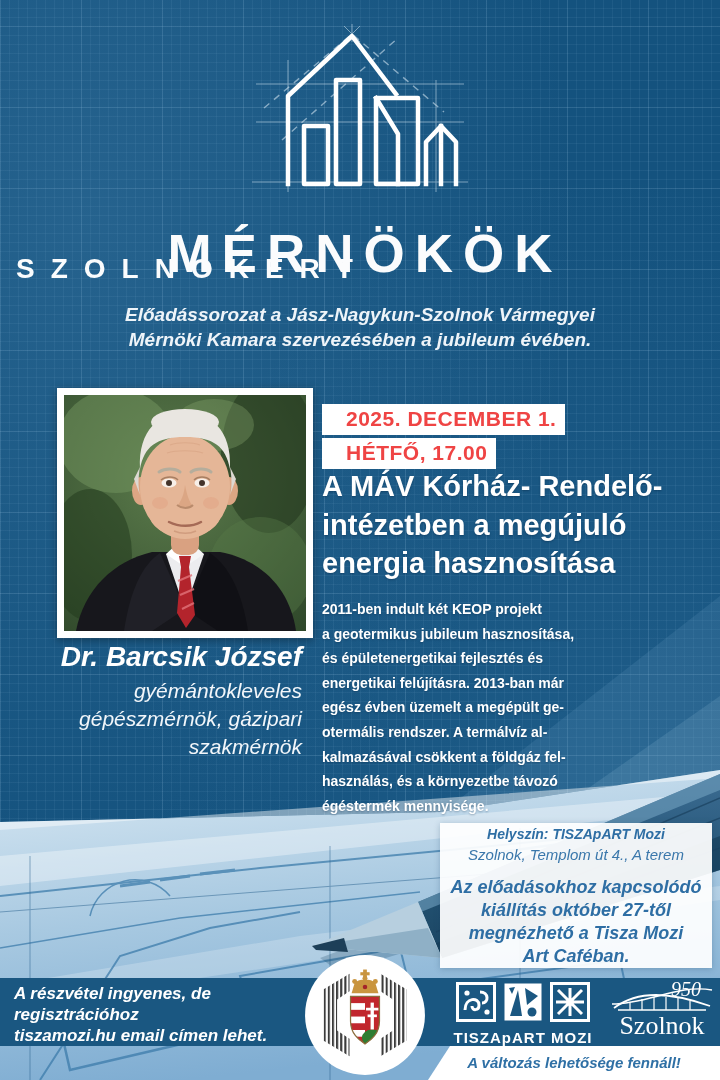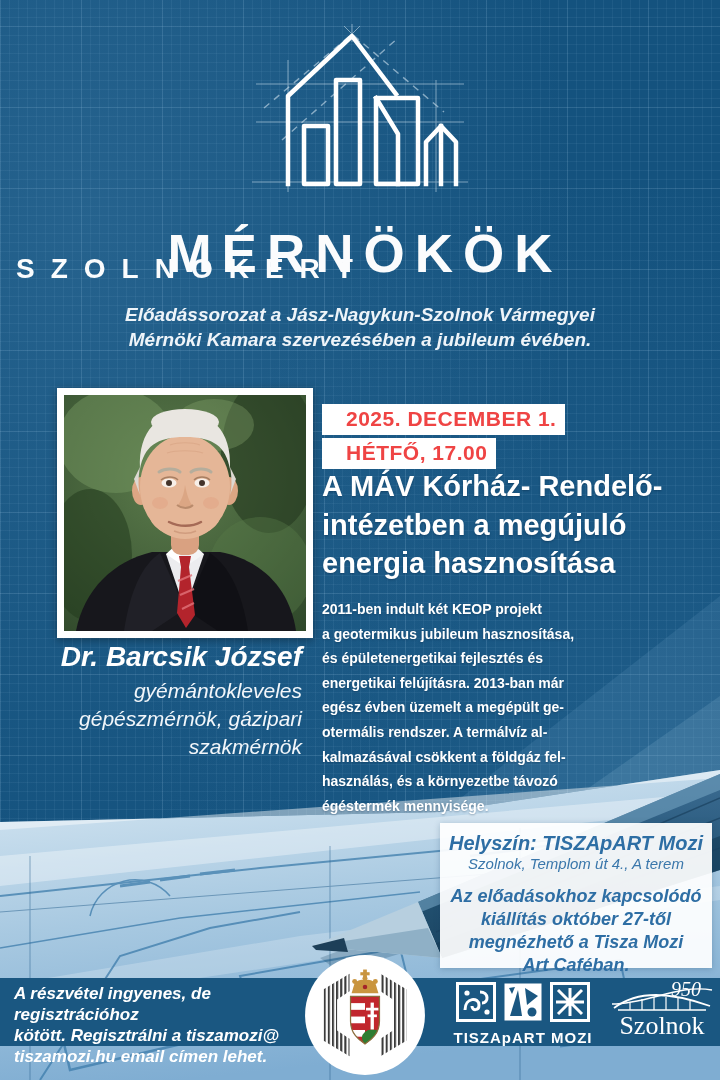--- a/index.html
+++ b/index.html
@@ -68,21 +68,21 @@
     position:absolute;left:322px;top:597px;width:392px;z-index:2;
     color:#ffffff;font-size:14px;font-weight:700;line-height:24.6px;
     text-shadow:0 1px 2px rgba(0,30,55,.3);
   }
 
   .location-box{
     position:absolute;left:440px;top:823px;width:272px;height:145px;z-index:2;
     background:rgba(255,255,255,0.93);text-align:center;
     color:#2e6ea4;box-shadow:0 1px 6px rgba(20,60,95,.25);
   }
-  .loc-venue{font-size:20px;font-weight:800;font-style:italic;margin-top:9px;line-height:22px;}
+  .loc-venue{font-size:14px;font-weight:800;font-style:italic;margin-top:0;line-height:22px;}
   .loc-address{font-size:15px;font-style:italic;line-height:19px;color:#3a77ab;}
   .loc-exhibit{font-size:18px;font-style:italic;font-weight:600;line-height:23px;margin-top:12px;}
 
   .footer-bar{position:absolute;left:0;top:978px;width:720px;height:68px;background:#1a5781;z-index:3;}
   .registration{
     position:absolute;left:14px;top:5px;width:290px;
     color:#ffffff;font-size:17px;font-weight:700;font-style:italic;line-height:21px;
   }
   .mmk-badge{position:absolute;left:303px;top:953px;width:124px;height:124px;z-index:4;}
   .tiszapart{position:absolute;left:453px;top:982px;width:140px;z-index:4;text-align:center;}
@@ -299,21 +299,20 @@
       <div>Az előadásokhoz kapcsolódó</div>
       <div>kiállítás október 27-től</div>
       <div>megnézhető a Tisza Mozi</div>
       <div>Art Caféban.</div>
     </div>
   </div>
 
   <div class="footer-bar">
     <div class="registration">
       <div>A részvétel ingyenes, de regisztrációhoz</div>
-      <div>kötött. Regisztrálni a tiszamozi@</div>
       <div>tiszamozi.hu email címen lehet.</div>
     </div>
   </div>
 
   <div class="mmk-badge">
     <svg viewBox="0 0 120 120" width="124" height="124" xmlns="http://www.w3.org/2000/svg">
       <defs>
         <pattern id="hatch" width="4" height="4" patternUnits="userSpaceOnUse">
           <rect width="4" height="4" fill="#ffffff"></rect>
           <rect x="0" width="2" height="4" fill="#3b3b3b"></rect>
@@ -386,14 +385,17 @@
       <g stroke="#ffffff" fill="none">
         <path d="M6,30 C30,12 62,14 102,28" stroke-width="1.8"></path>
         <path d="M4,26 C40,26 70,6 104,12" stroke-width="1.4"></path>
         <path d="M10,32 L98,32" stroke-width="1.4"></path>
         <path d="M22,25 L22,32 M34,21 L34,32 M46,19 L46,32 M58,19 L58,32 M70,20 L70,32 M82,23 L82,32" stroke-width="1.2"></path>
       </g>
       <text x="54" y="56" text-anchor="middle" fill="#ffffff" font-family="Liberation Serif, serif" font-size="26">Szolnok</text>
     </svg>
   </div>
 
+  <div class="slogan-strip">
+    <div class="slogan-text">A változás lehetősége fennáll!</div>
+  </div>
 
 </div>
 
 </body></html>

